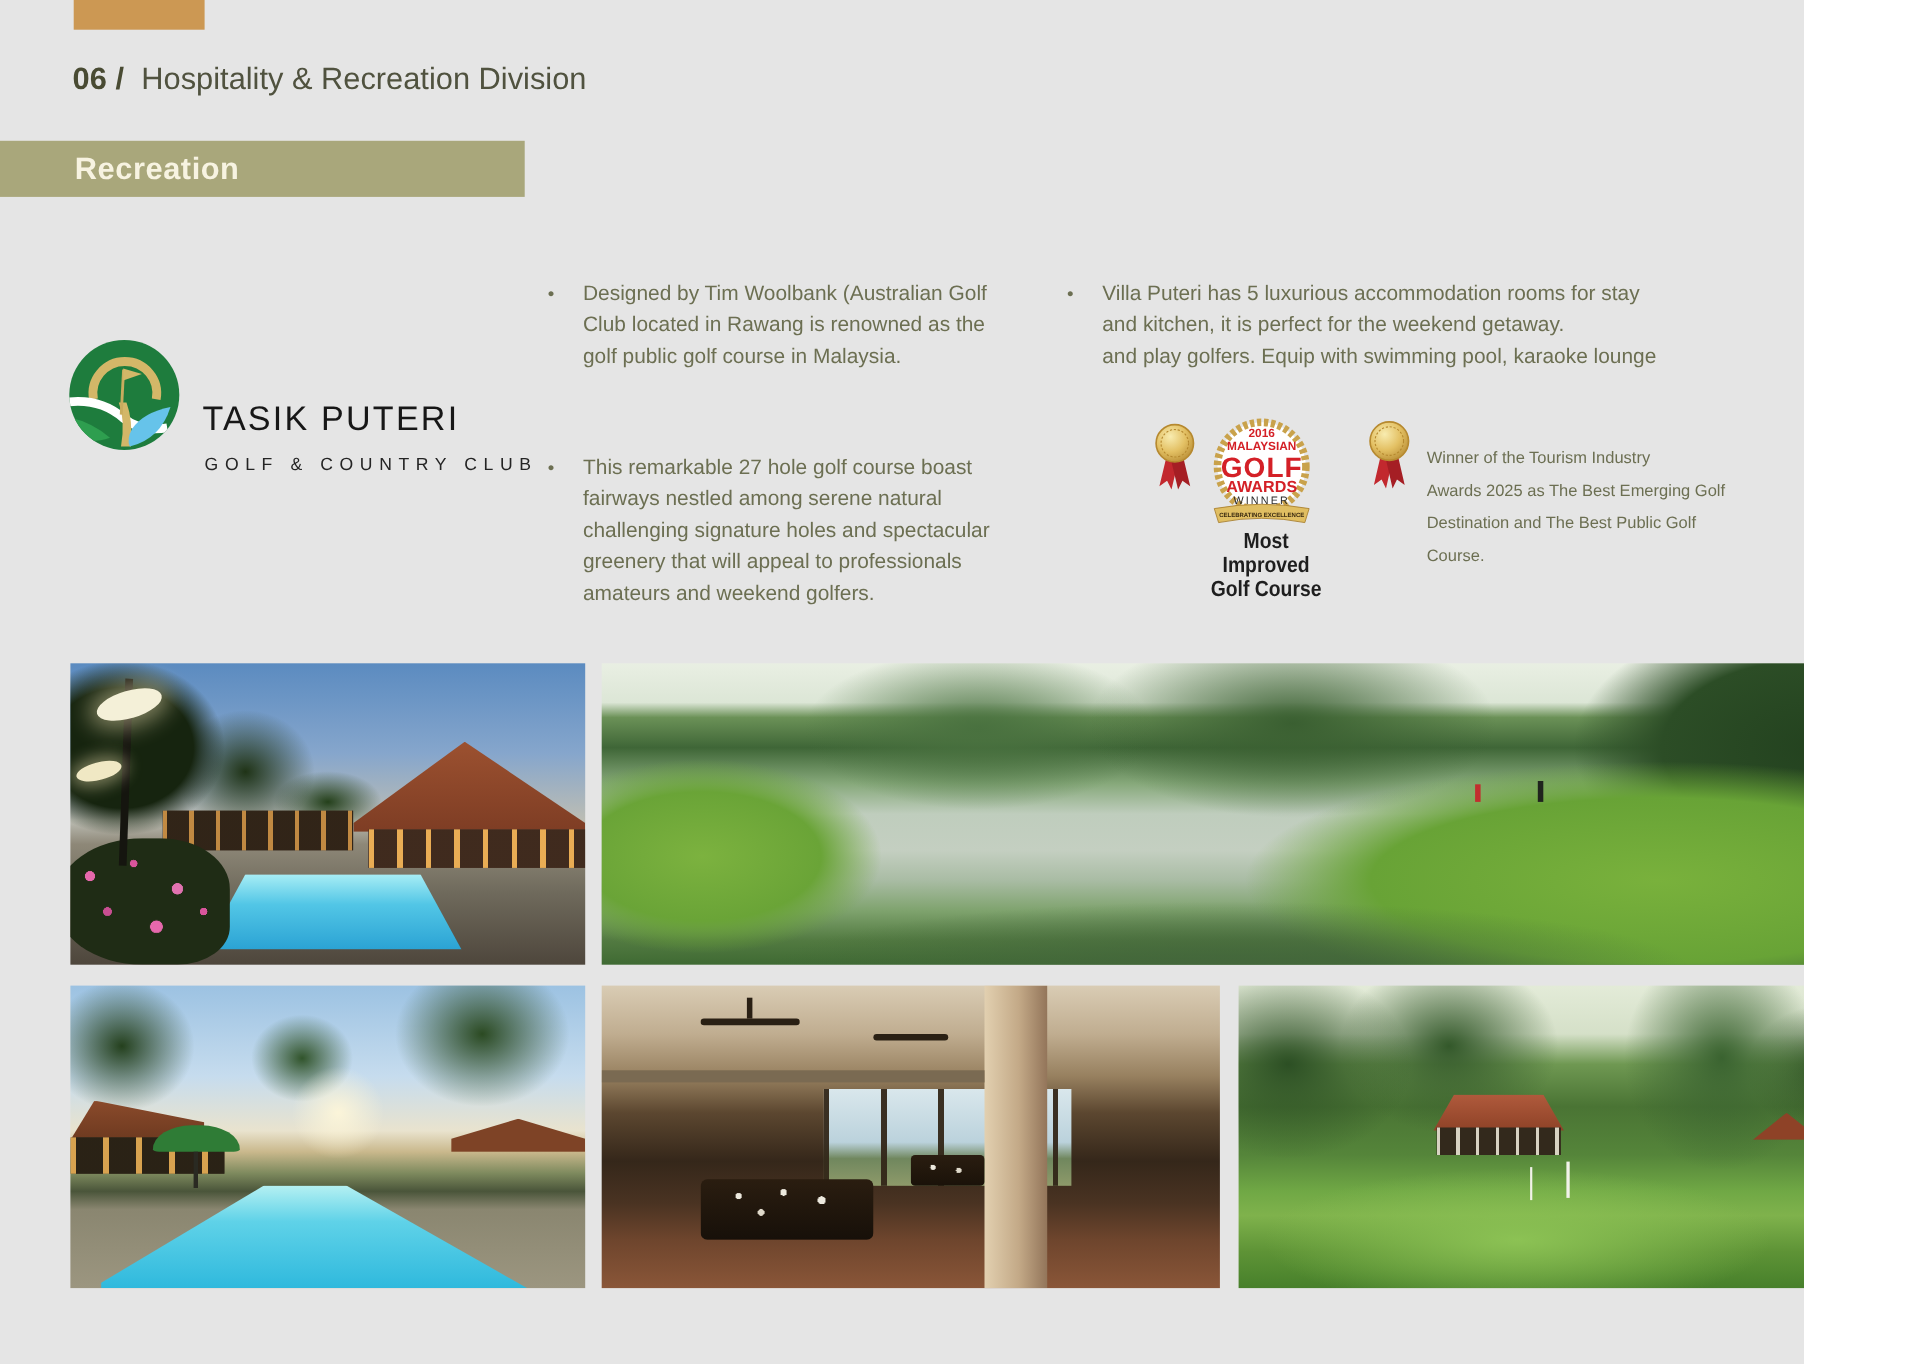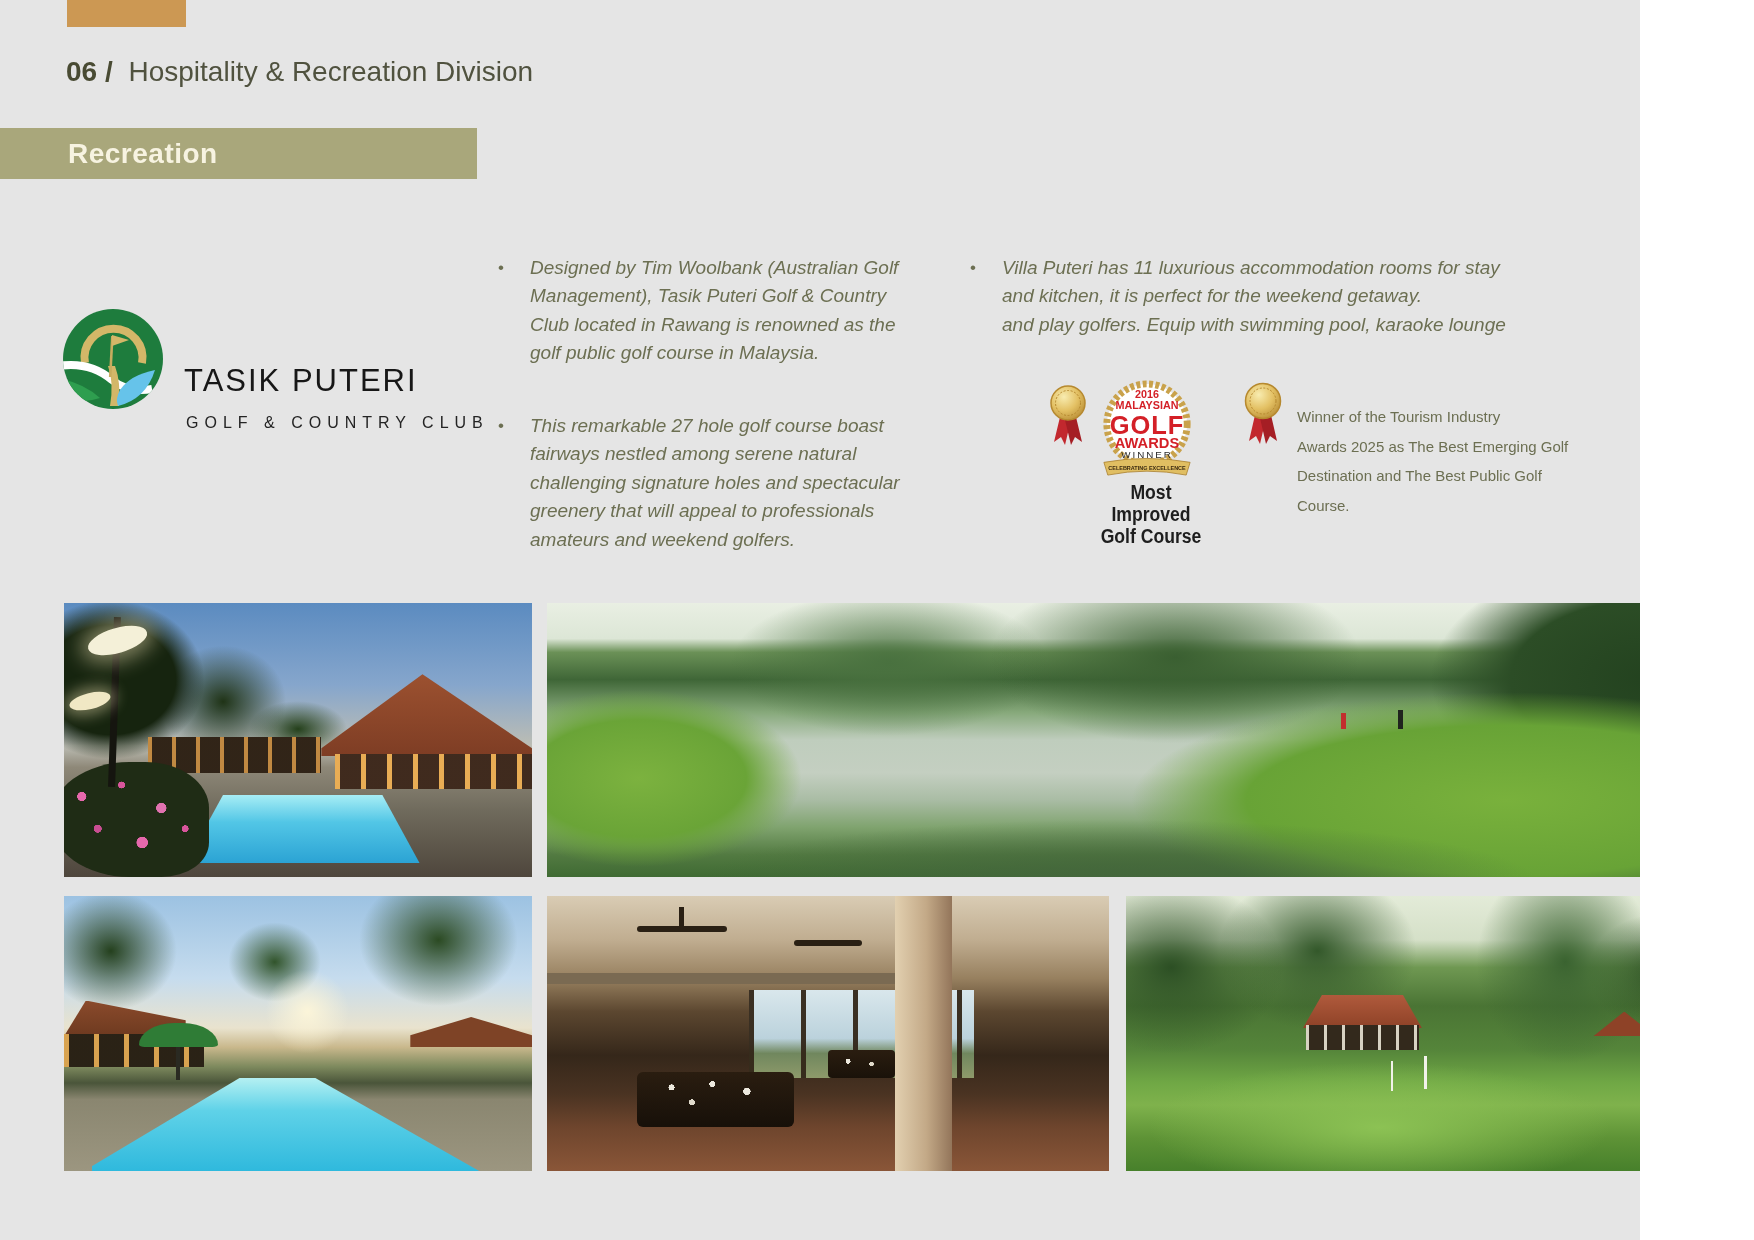--- a/index.html
+++ b/index.html
@@ -21,21 +21,21 @@
              writing-mode:vertical-rl;transform:rotate(180deg);display:flex;align-items:center;
              font-size:13px;color:#5E6050;letter-spacing:.4px;white-space:nowrap;}
   .side-bold{font-weight:bold;padding-inline-start:5px;}
   
   .logo-mark{position:absolute;left:60px;top:306px;width:106px;height:106px;}
   .logo-title{position:absolute;left:184px;top:363px;font-size:31px;letter-spacing:2px;color:#171717;white-space:nowrap;}
   .logo-sub{position:absolute;left:186px;top:414px;font-size:16px;letter-spacing:6px;color:#242424;white-space:nowrap;}
   
   .para{position:absolute;display:flex;color:#6C6F52;font-size:19px;}
   .para .dot{width:32px;line-height:28.4px;font-size:17px;}
-  .para .line{line-height:28.4px;white-space:nowrap;display:block;font-style:italic;}
+  .para .line{line-height:28.4px;white-space:nowrap;display:block;}
   .p-c1a{left:498px;top:254px;}
   .p-c1b{left:498px;top:412px;}
   .p-c2a{left:970px;top:254px;}
   .tourism{position:absolute;left:1297px;top:402px;color:#6C6F52;font-size:15px;}
   .tourism .line{line-height:29.5px;white-space:nowrap;}
   
   .medal{position:absolute;}
   .medal1{left:1046px;top:384px;width:44px;height:68px;}
   .medal2{left:1241px;top:381px;width:44px;height:70px;}
   .golf-badge{position:absolute;left:1098px;top:379px;width:98px;height:102px;}
@@ -185,40 +185,39 @@
       <path d="M52 29 L69 34 L52 40 Z" fill="#D3B768"></path>
     </g>
   </svg>
   <div class="logo-title">TASIK PUTERI</div>
   <div class="logo-sub">GOLF &amp; COUNTRY CLUB</div>
 
   <div class="para p-c1a">
     <span class="dot">•</span>
     <span>
       <span class="line">Designed by Tim Woolbank (Australian Golf</span>
-      <span class="line">Management), Tasik Puteri Golf &amp; Country</span>
       <span class="line">Club located in Rawang is renowned as the</span>
       <span class="line">golf public golf course in Malaysia.</span>
     </span>
   </div>
   <div class="para p-c1b">
     <span class="dot">•</span>
     <span>
       <span class="line">This remarkable 27 hole golf course boast</span>
       <span class="line">fairways nestled among serene natural</span>
       <span class="line">challenging signature holes and spectacular</span>
       <span class="line">greenery that will appeal to professionals</span>
       <span class="line">amateurs and weekend golfers.</span>
     </span>
   </div>
 
   <div class="para p-c2a">
     <span class="dot">•</span>
     <span>
-      <span class="line">Villa Puteri has 11 luxurious accommodation rooms for stay</span>
+      <span class="line">Villa Puteri has 5 luxurious accommodation rooms for stay</span>
       <span class="line">and kitchen, it is perfect for the weekend getaway.</span>
       <span class="line">and play golfers. Equip with swimming pool, karaoke lounge</span>
     </span>
   </div>
 
   <svg class="medal medal1" viewBox="0 0 44 68">
     <path d="M14 33 L8 58 L15 53 L19 61 L25 36 Z" fill="#C2282E"></path>
     <path d="M30 33 L36 58 L29 53 L25 61 L19 36 Z" fill="#A51E24"></path>
     <circle cx="22" cy="19" r="17" fill="url(#mg)" stroke="#B6892F" stroke-width="1.5"></circle>
     <circle cx="22" cy="19" r="12.5" fill="none" stroke="#B6892F" stroke-width="1" stroke-dasharray="2 1.6"></circle>

